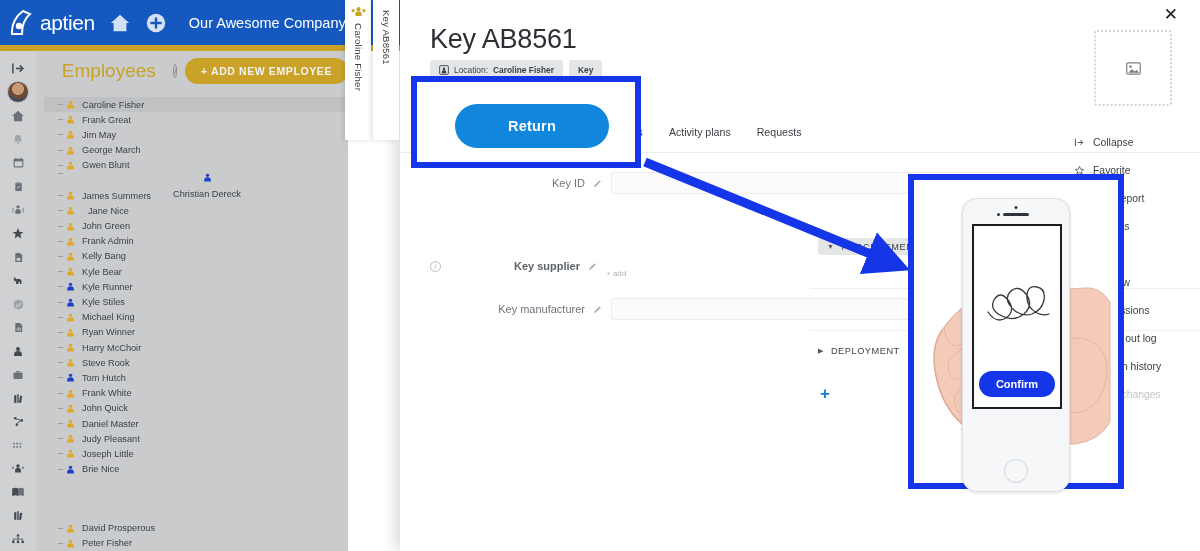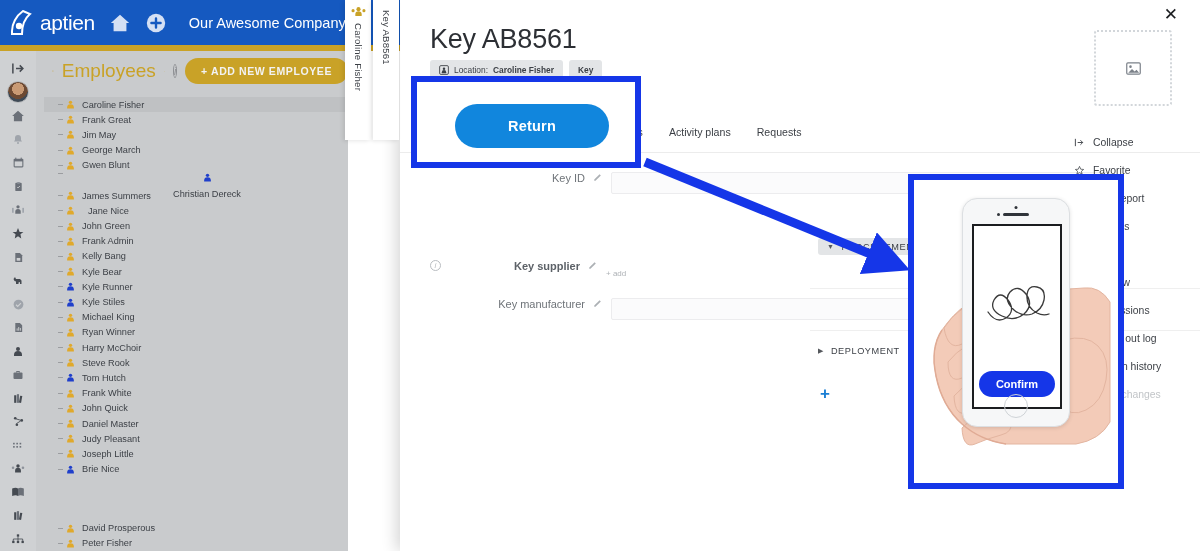--- a/index.html
+++ b/index.html
@@ -87,21 +87,21 @@
   }
   .badge .lbl-light { font-weight:400; }
 
   .tabbar {
     position:absolute; left:30px; top:120px; width:740px; height:24px;
     display:flex; align-items:center; gap:26px; font-size:10.6px; color:#3b3f45;
   }
   .tabbar .t { cursor:pointer; white-space:nowrap; }
   .hr-line { position:absolute; left:0; top:152px; width:800px; height:1px; background:#ececec; }
 
-  .frow { position:absolute; display:flex; align-items:flex-start; }
+  .frow { position:absolute; display:flex; align-items:center; }
   .flabel { font-size:11px; color:#6f7479; text-align:right; }
   .finput {
     height:22px; background:#fbfbfc; border:1px solid #ececee; border-radius:2px;
   }
   .add-link { font-size:8px; color:#aeb2b6; }
 
   .section-chip {
     position:absolute; background:#e3e5e7; border-radius:3px; height:17px;
     display:flex; align-items:center; gap:7px; padding:0 9px;
     font-size:9.2px; letter-spacing:.55px; color:#3b3f45; font-weight:400;
@@ -127,21 +127,21 @@
   .return-btn {
     position:absolute; left:38px; top:22px; width:154px; height:44px;
     background:#1186dd; color:#fff; border-radius:22px; border:none; cursor:pointer;
     font-size:14.5px; font-weight:700; letter-spacing:.2px;
   }
   .arrow-svg { position:absolute; left:600px; top:150px; width:330px; height:150px; pointer-events:none; }
 
   .phone-pop { position:absolute; left:908px; top:174px; width:216px; height:315px; }
   .phone-body {
     position:absolute; left:50%; transform:translateX(-50%); top:18px;
-    width:108px; height:229px; background:#f6f7f8; border:1px solid #dcdfe2;
+    width:108px; height:294px; background:#f6f7f8; border:1px solid #dcdfe2;
     border-radius:15px; box-shadow:0 1px 4px rgba(0,0,0,.12);
   }
   .phone-speaker { position:absolute; left:50%; transform:translateX(-50%); top:14px; width:26px; height:3px; background:#30343a; border-radius:2px; }
   .phone-cam { position:absolute; left:34px; top:14px; width:3px; height:3px; background:#30343a; border-radius:50%; }
   .phone-cam2 { position:absolute; left:50%; transform:translateX(-50%); top:7px; width:3px; height:3px; background:#30343a; border-radius:50%; }
   .phone-screen { position:absolute; left:9px; top:25px; width:90px; height:185px; background:#fff; border:2.5px solid #1b1d20; }
   .phone-home { position:absolute; left:50%; transform:translateX(-50%); bottom:8px; width:24px; height:24px; border:1.2px solid #cfd3d7; border-radius:50%; }
   .confirm-btn {
     position:absolute; left:50%; transform:translateX(-50%); bottom:10px;
     width:76px; height:26px; background:#1536e8; color:#fff; border:none; border-radius:13px;

